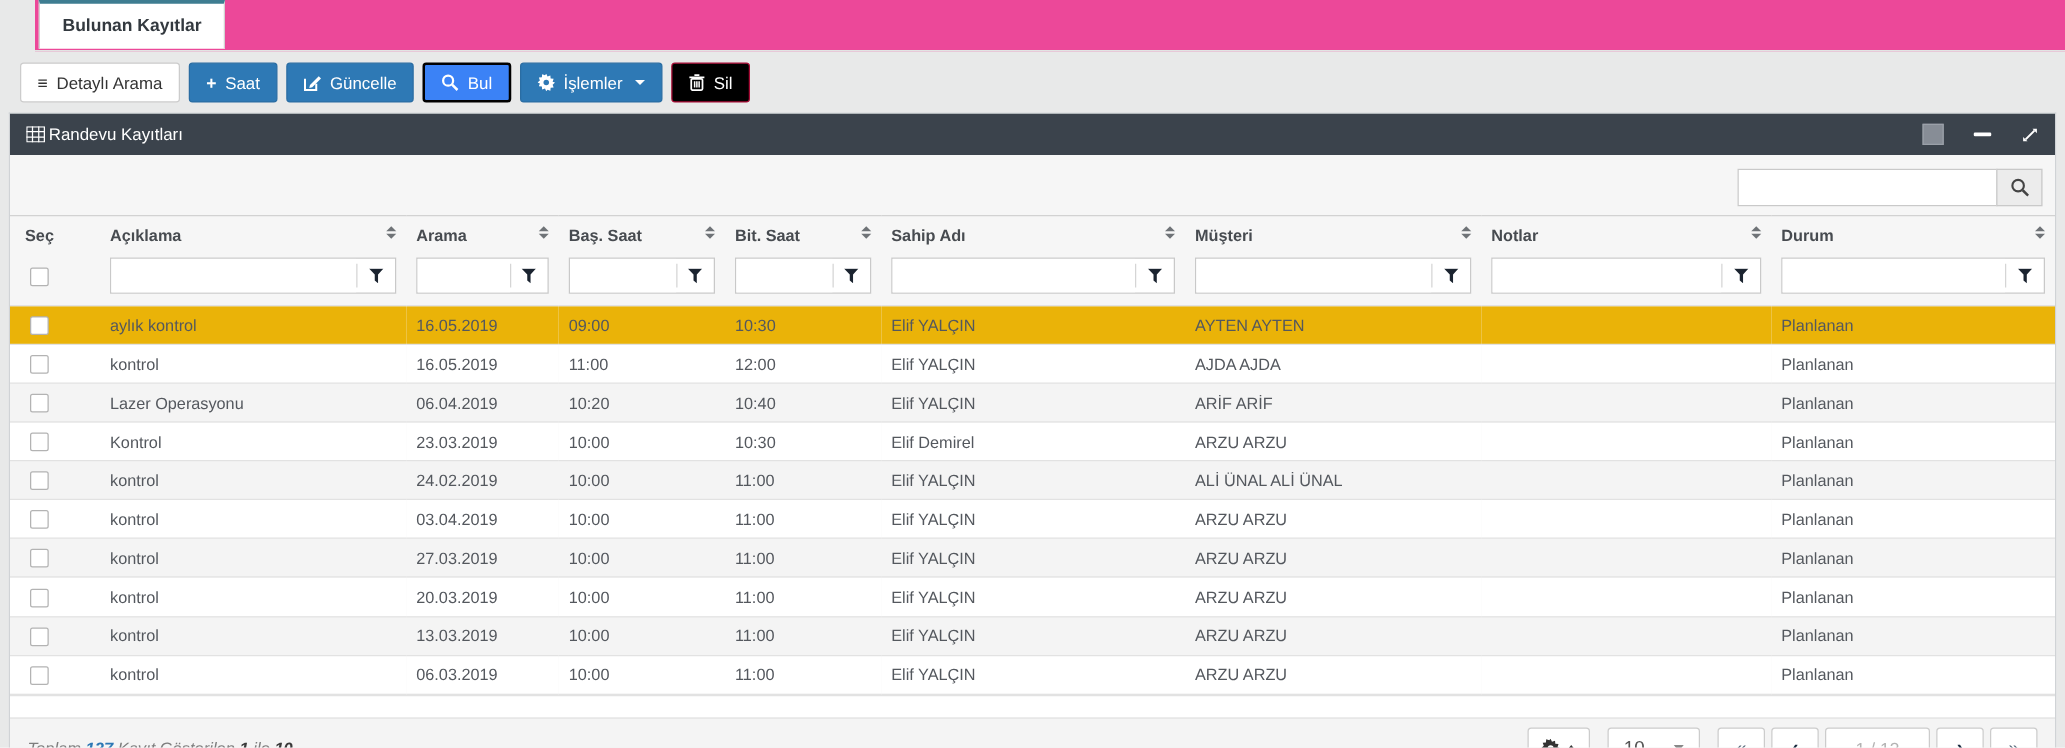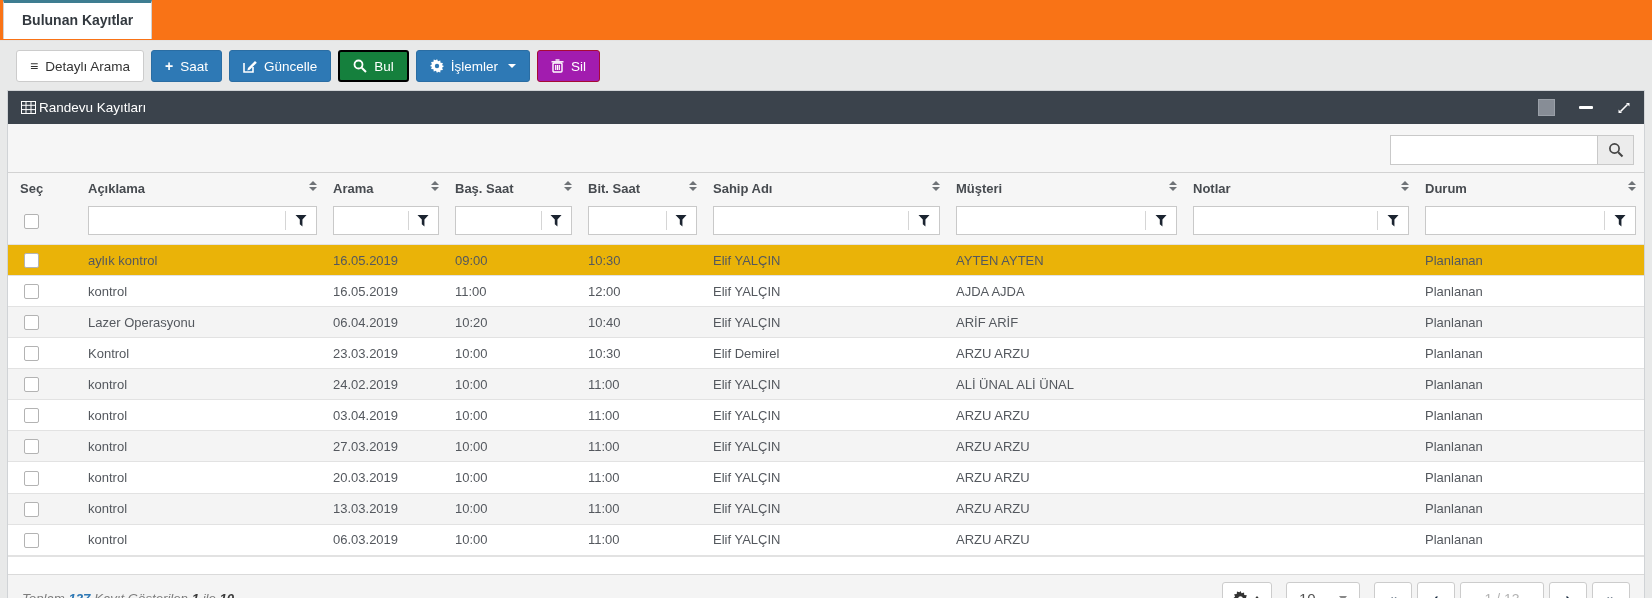--- a/index.html
+++ b/index.html
@@ -7,39 +7,39 @@
   body {
     font-family: "Liberation Sans", "DejaVu Sans", sans-serif;
     background:#e8e9e9;
     color:#54585e;
     font-size:13px;
     overflow:hidden;
   }
   .page { width:1652px; height:598px; position:relative; }
 
   
-  .tabbar { background:#f97316; height:41px; border-bottom:1px solid #e3e3e3; position:relative; }
+  .tabbar { background:#ec4899; height:41px; border-bottom:1px solid #e3e3e3; position:relative;margin-left:28px; }
   .tab {
     display:inline-block; margin-left:3px; padding:9px 18px 11px;
     background:#fff; border:1px solid #d2d2d2; border-bottom:none;
     border-top:3px solid #3e7d91;
     font-weight:bold; font-size:14px; color:#33393f; cursor:pointer;
   }
 
   
   .toolbar { padding:9px 16px 8px; display:flex; gap:7px; align-items:center; }
   .btn {
     height:32px; display:inline-flex; align-items:center; gap:7px;
     padding:0 13px; font-size:13.5px; border-radius:3px; cursor:pointer;
     border:1px solid transparent; font-family:inherit;
   }
   .btn-default { background:#ffffff; border-color:#cccccc; color:#333; }
   .btn-primary { background:#2e79b5; border-color:#2a6da3; color:#fff; }
-  .btn-primary-active { background:#15803d; border:2px solid #000; color:#fff; }
-  .btn-danger { background:#a21caf; border-color:#a60b35; color:#fff; }
+  .btn-primary-active { background:#3b82f6; border:2px solid #000; color:#fff; }
+  .btn-danger { background:#000000; border-color:#a60b35; color:#fff; }
   .glyph { font-size:14px; line-height:1; }
   .caret-down { width:0; height:0; border-left:4px solid transparent; border-right:4px solid transparent; border-top:4px solid #fff; display:inline-block; margin-left:3px; }
   .icon-svg { display:inline-block; vertical-align:middle; }
 
   
   .panel {
     margin:0 7px; background:#f6f6f6;
     border:1px solid #d0d3d6; border-bottom:2px solid #4a5462;
   }
   .panel-header {

